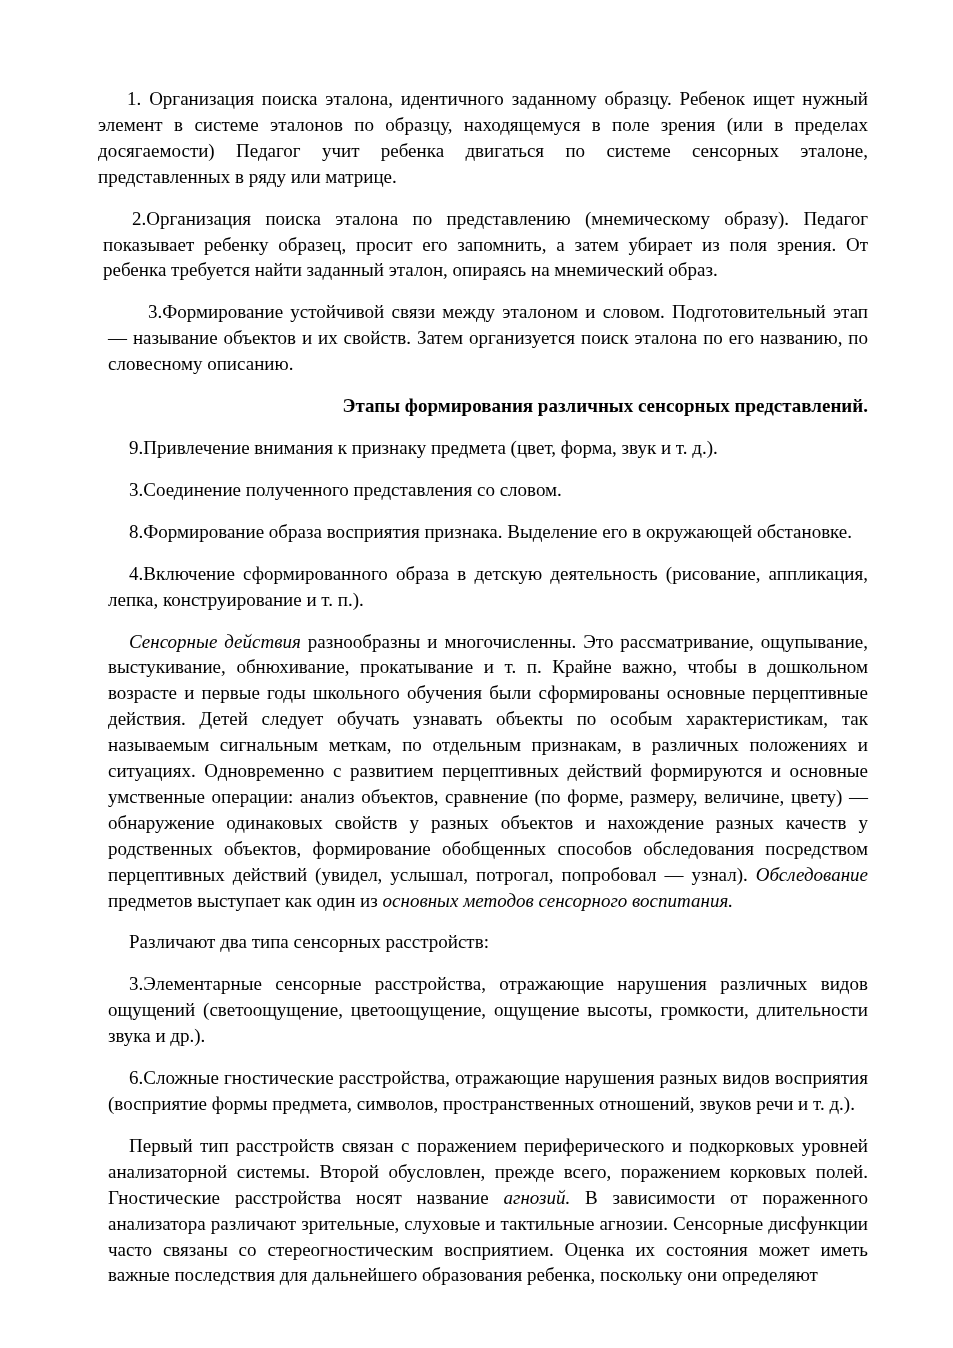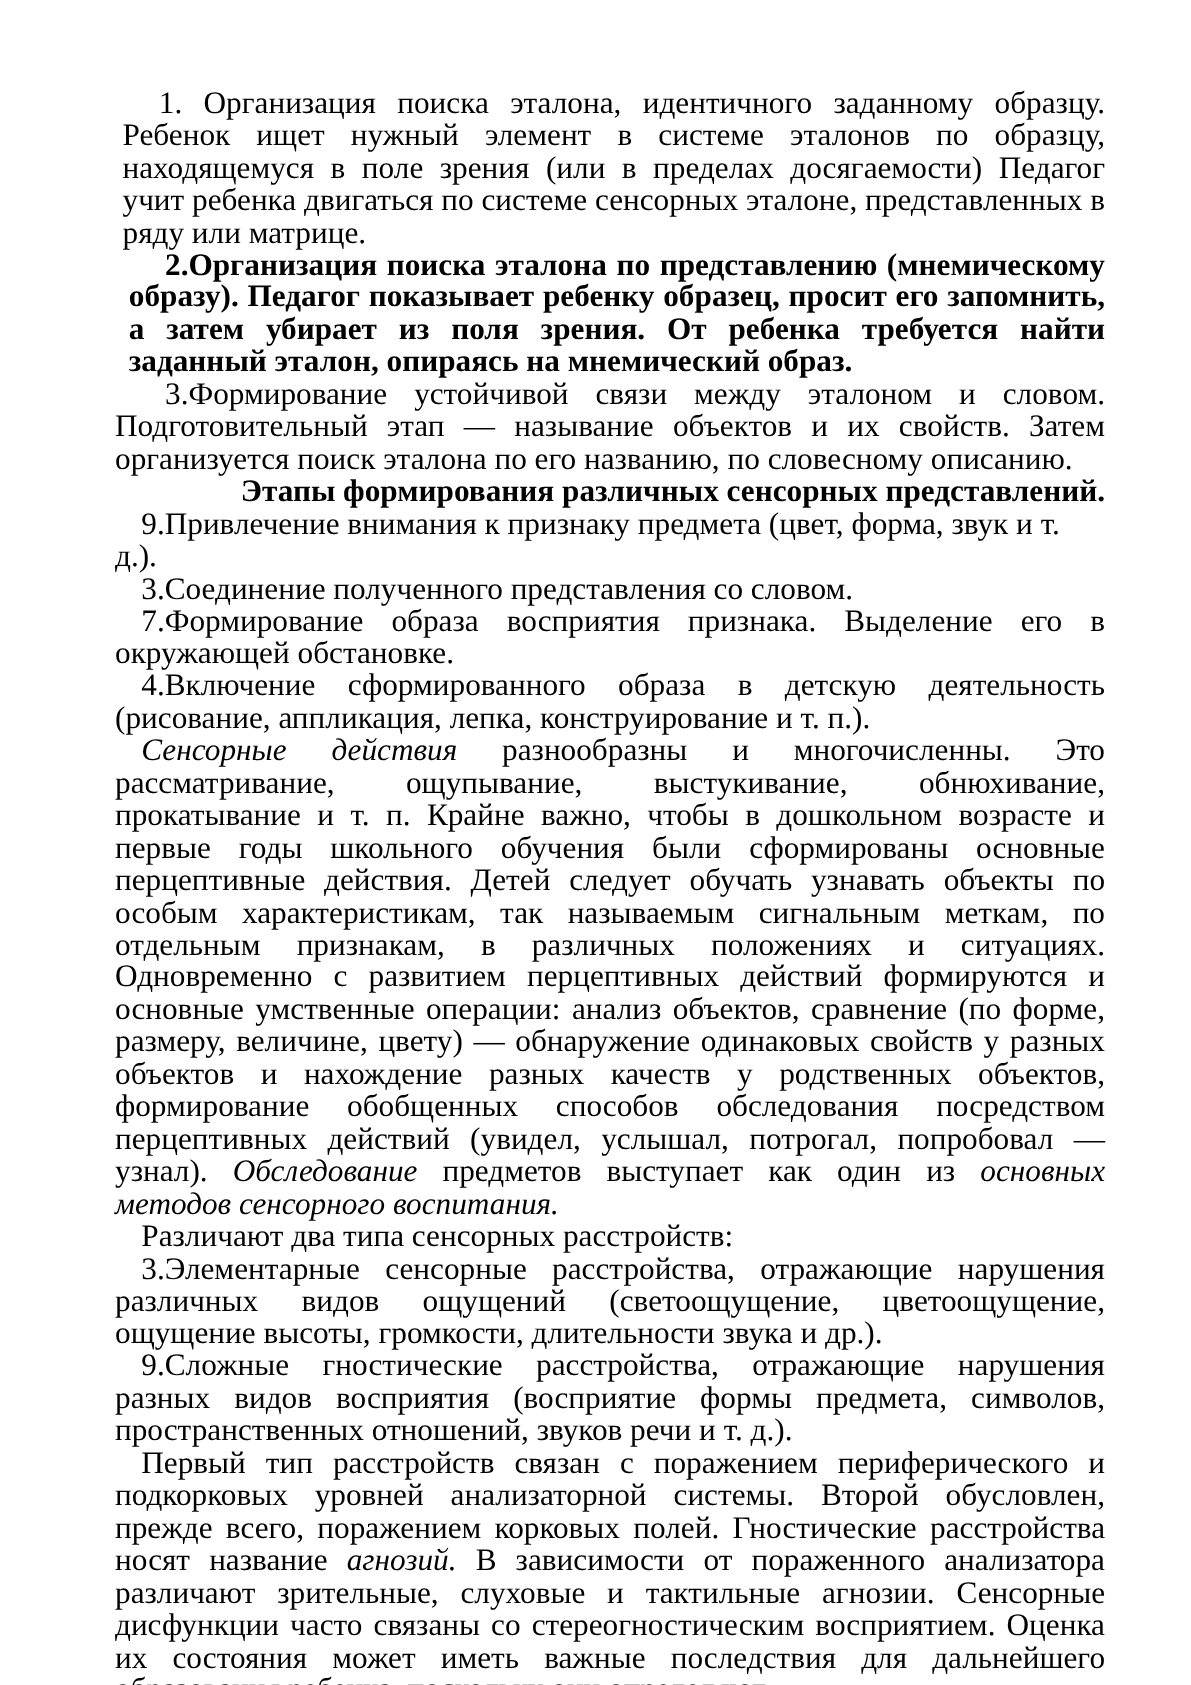--- a/index.html
+++ b/index.html
@@ -15,35 +15,34 @@
       font-family: "Liberation Serif", "DejaVu Serif", serif;
       color: #000000;
     }
     .page {
       position: absolute;
       left: 92px;
       top: 70px;
       width: 792px;
     }
     p {
-      margin: 0;
-      font-size: 25px;
+      margin: 16px;
+      font-size: 19px;
       line-height: 25.9px;
       text-align: justify;
       text-indent: 21px;
       letter-spacing: 0;
     }
     p.shift1 {
       margin-left: 6px;
       text-indent: 29px;
     }
     p.shift2 {
       margin-left: 11px;
       text-indent: 29px;
-      font-weight: bold;
     }
     p.p3 {
       text-indent: 40px;
     }
     p.heading {
       font-weight: bold;
       text-align: right;
     }
     p.nojust {
       text-align: left;
@@ -55,23 +54,23 @@
 
 <div class="page">
   <p class="shift1">1. Организация поиска эталона, идентичного заданному образцу. Ребенок ищет нужный элемент в системе эталонов по образцу, находящемуся в поле зрения (или в пределах досягаемости) Педагог учит ребенка двигаться по системе сенсорных эталоне, представленных в ряду или матрице.</p>
   <p class="shift2">2.Организация поиска эталона по представлению (мнемическому образу). Педагог показывает ребенку образец, просит его запомнить, а затем убирает из поля зрения. От ребенка требуется найти заданный эталон, опираясь на мнемический образ.</p>
   <p class="p3">3.Формирование устойчивой связи между эталоном и словом. Подготовительный этап — называние объектов и их свойств. Затем организуется поиск эталона по его названию, по словесному описанию.</p>
 
   <p class="heading">Этапы формирования различных сенсорных представлений.</p>
 
   <p class="nojust">9.Привлечение внимания к признаку предмета (цвет, форма, звук и т. д.).</p>
   <p class="nojust">3.Соединение полученного представления со словом.</p>
-  <p>7.Формирование образа восприятия признака. Выделение его в окружающей обстановке.</p>
+  <p>8.Формирование образа восприятия признака. Выделение его в окружающей обстановке.</p>
   <p>4.Включение сформированного образа в детскую деятельность (рисование, аппликация, лепка, конструирование и т. п.).</p>
 
   <p><em>Сенсорные действия</em><span> разнообразны и многочисленны. Это рассматривание, ощупывание, выстукивание, обнюхивание, прокатывание и т. п. Крайне важно, чтобы в дошкольном возрасте и первые годы школьного обучения были сформированы основные перцептивные действия. Детей следует обучать узнавать объекты по особым характеристикам, так называемым сигнальным меткам, по отдельным признакам, в различных положениях и ситуациях. Одновременно с развитием перцептивных действий формируются и основные умственные операции: анализ объектов, сравнение (по форме, размеру, величине, цвету) — обнаружение одинаковых свойств у разных объектов и нахождение разных качеств у родственных объектов, формирование обобщенных способов обследования посредством перцептивных действий (увидел, услышал, потрогал, попробовал — узнал). </span><em>Обследование</em><span> предметов выступает как один из </span><em>основных методов сенсорного воспитания.</em></p>
 
   <p class="nojust">Различают два типа сенсорных расстройств:</p>
   <p>3.Элементарные сенсорные расстройства, отражающие нарушения различных видов ощущений (светоощущение, цветоощущение, ощущение высоты, громкости, длительности звука и др.).</p>
-  <p>9.Сложные гностические расстройства, отражающие нарушения разных видов восприятия (восприятие формы предмета, символов, пространственных отношений, звуков речи и т. д.).</p>
+  <p>6.Сложные гностические расстройства, отражающие нарушения разных видов восприятия (восприятие формы предмета, символов, пространственных отношений, звуков речи и т. д.).</p>
 
   <p><span>Первый тип расстройств связан с поражением периферического и подкорковых уровней анализаторной системы. Второй обусловлен, прежде всего, поражением корковых полей. Гностические расстройства носят название </span><em>агнозий.</em><span> В зависимости от пораженного анализатора различают зрительные, слуховые и тактильные агнозии. Сенсорные дисфункции часто связаны со стереогностическим восприятием. Оценка их состояния может иметь важные последствия для дальнейшего образования ребенка, поскольку они определяют</span></p>
 </div>
 
 </body></html>

